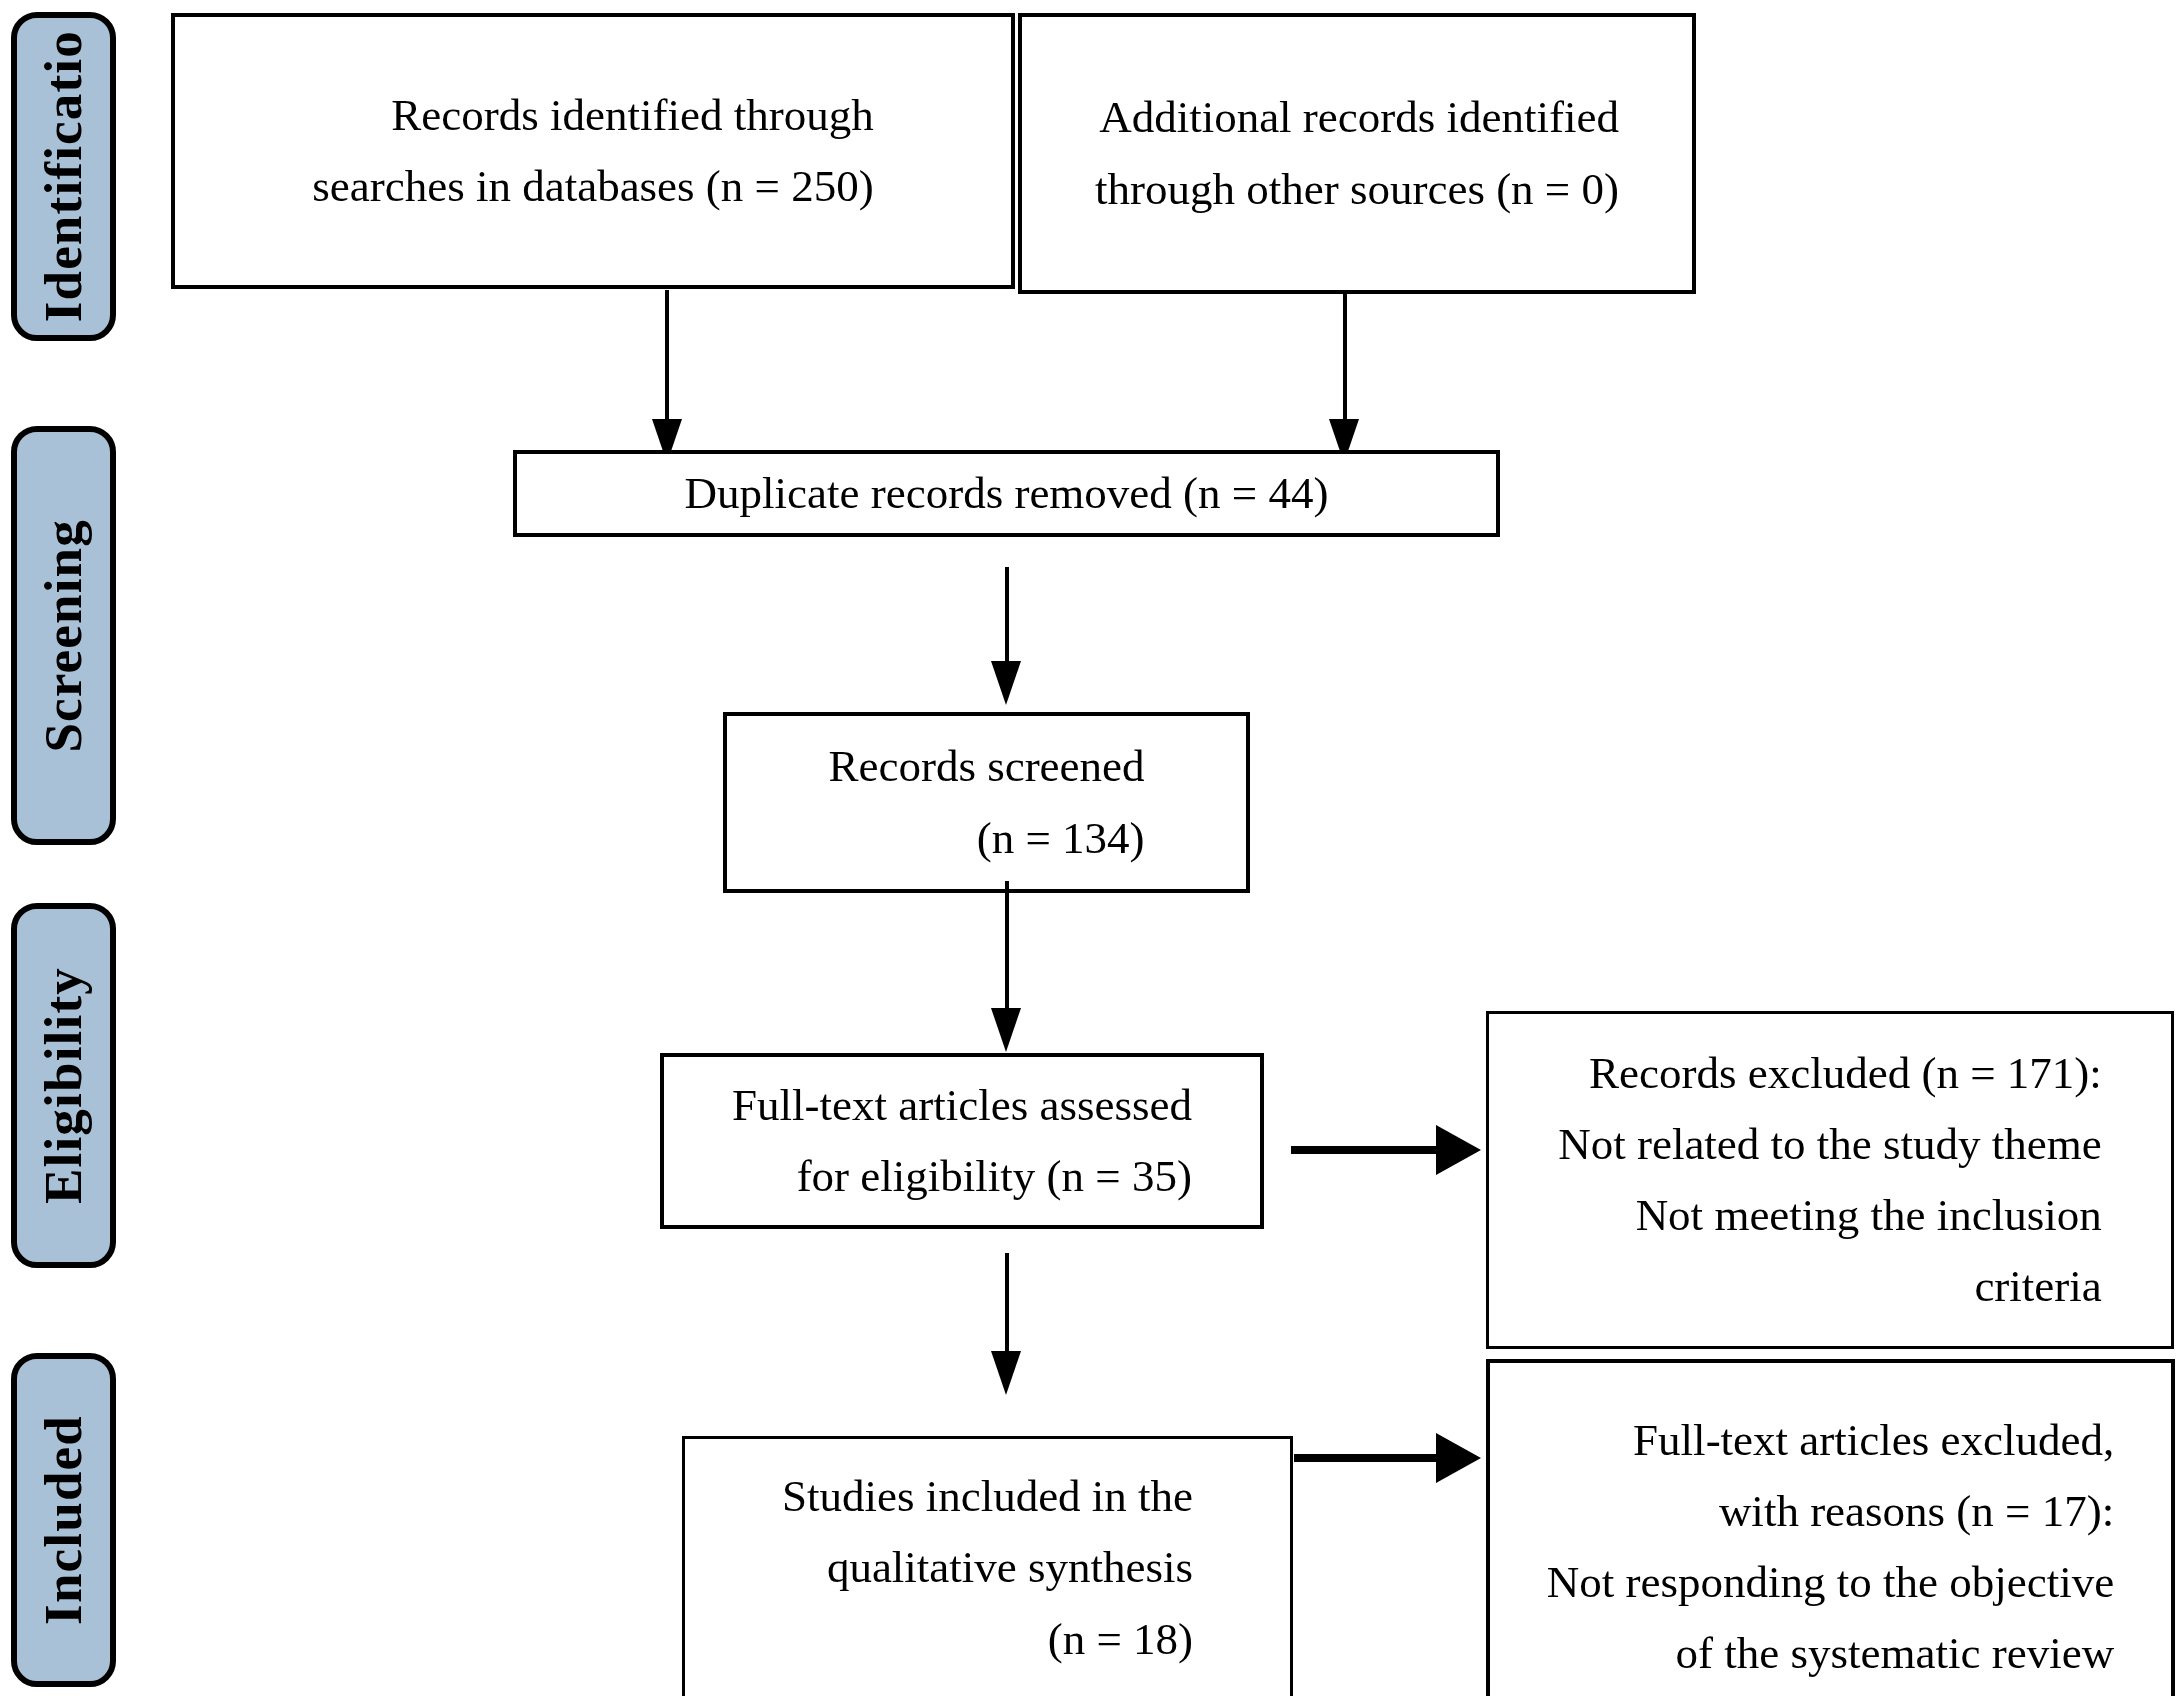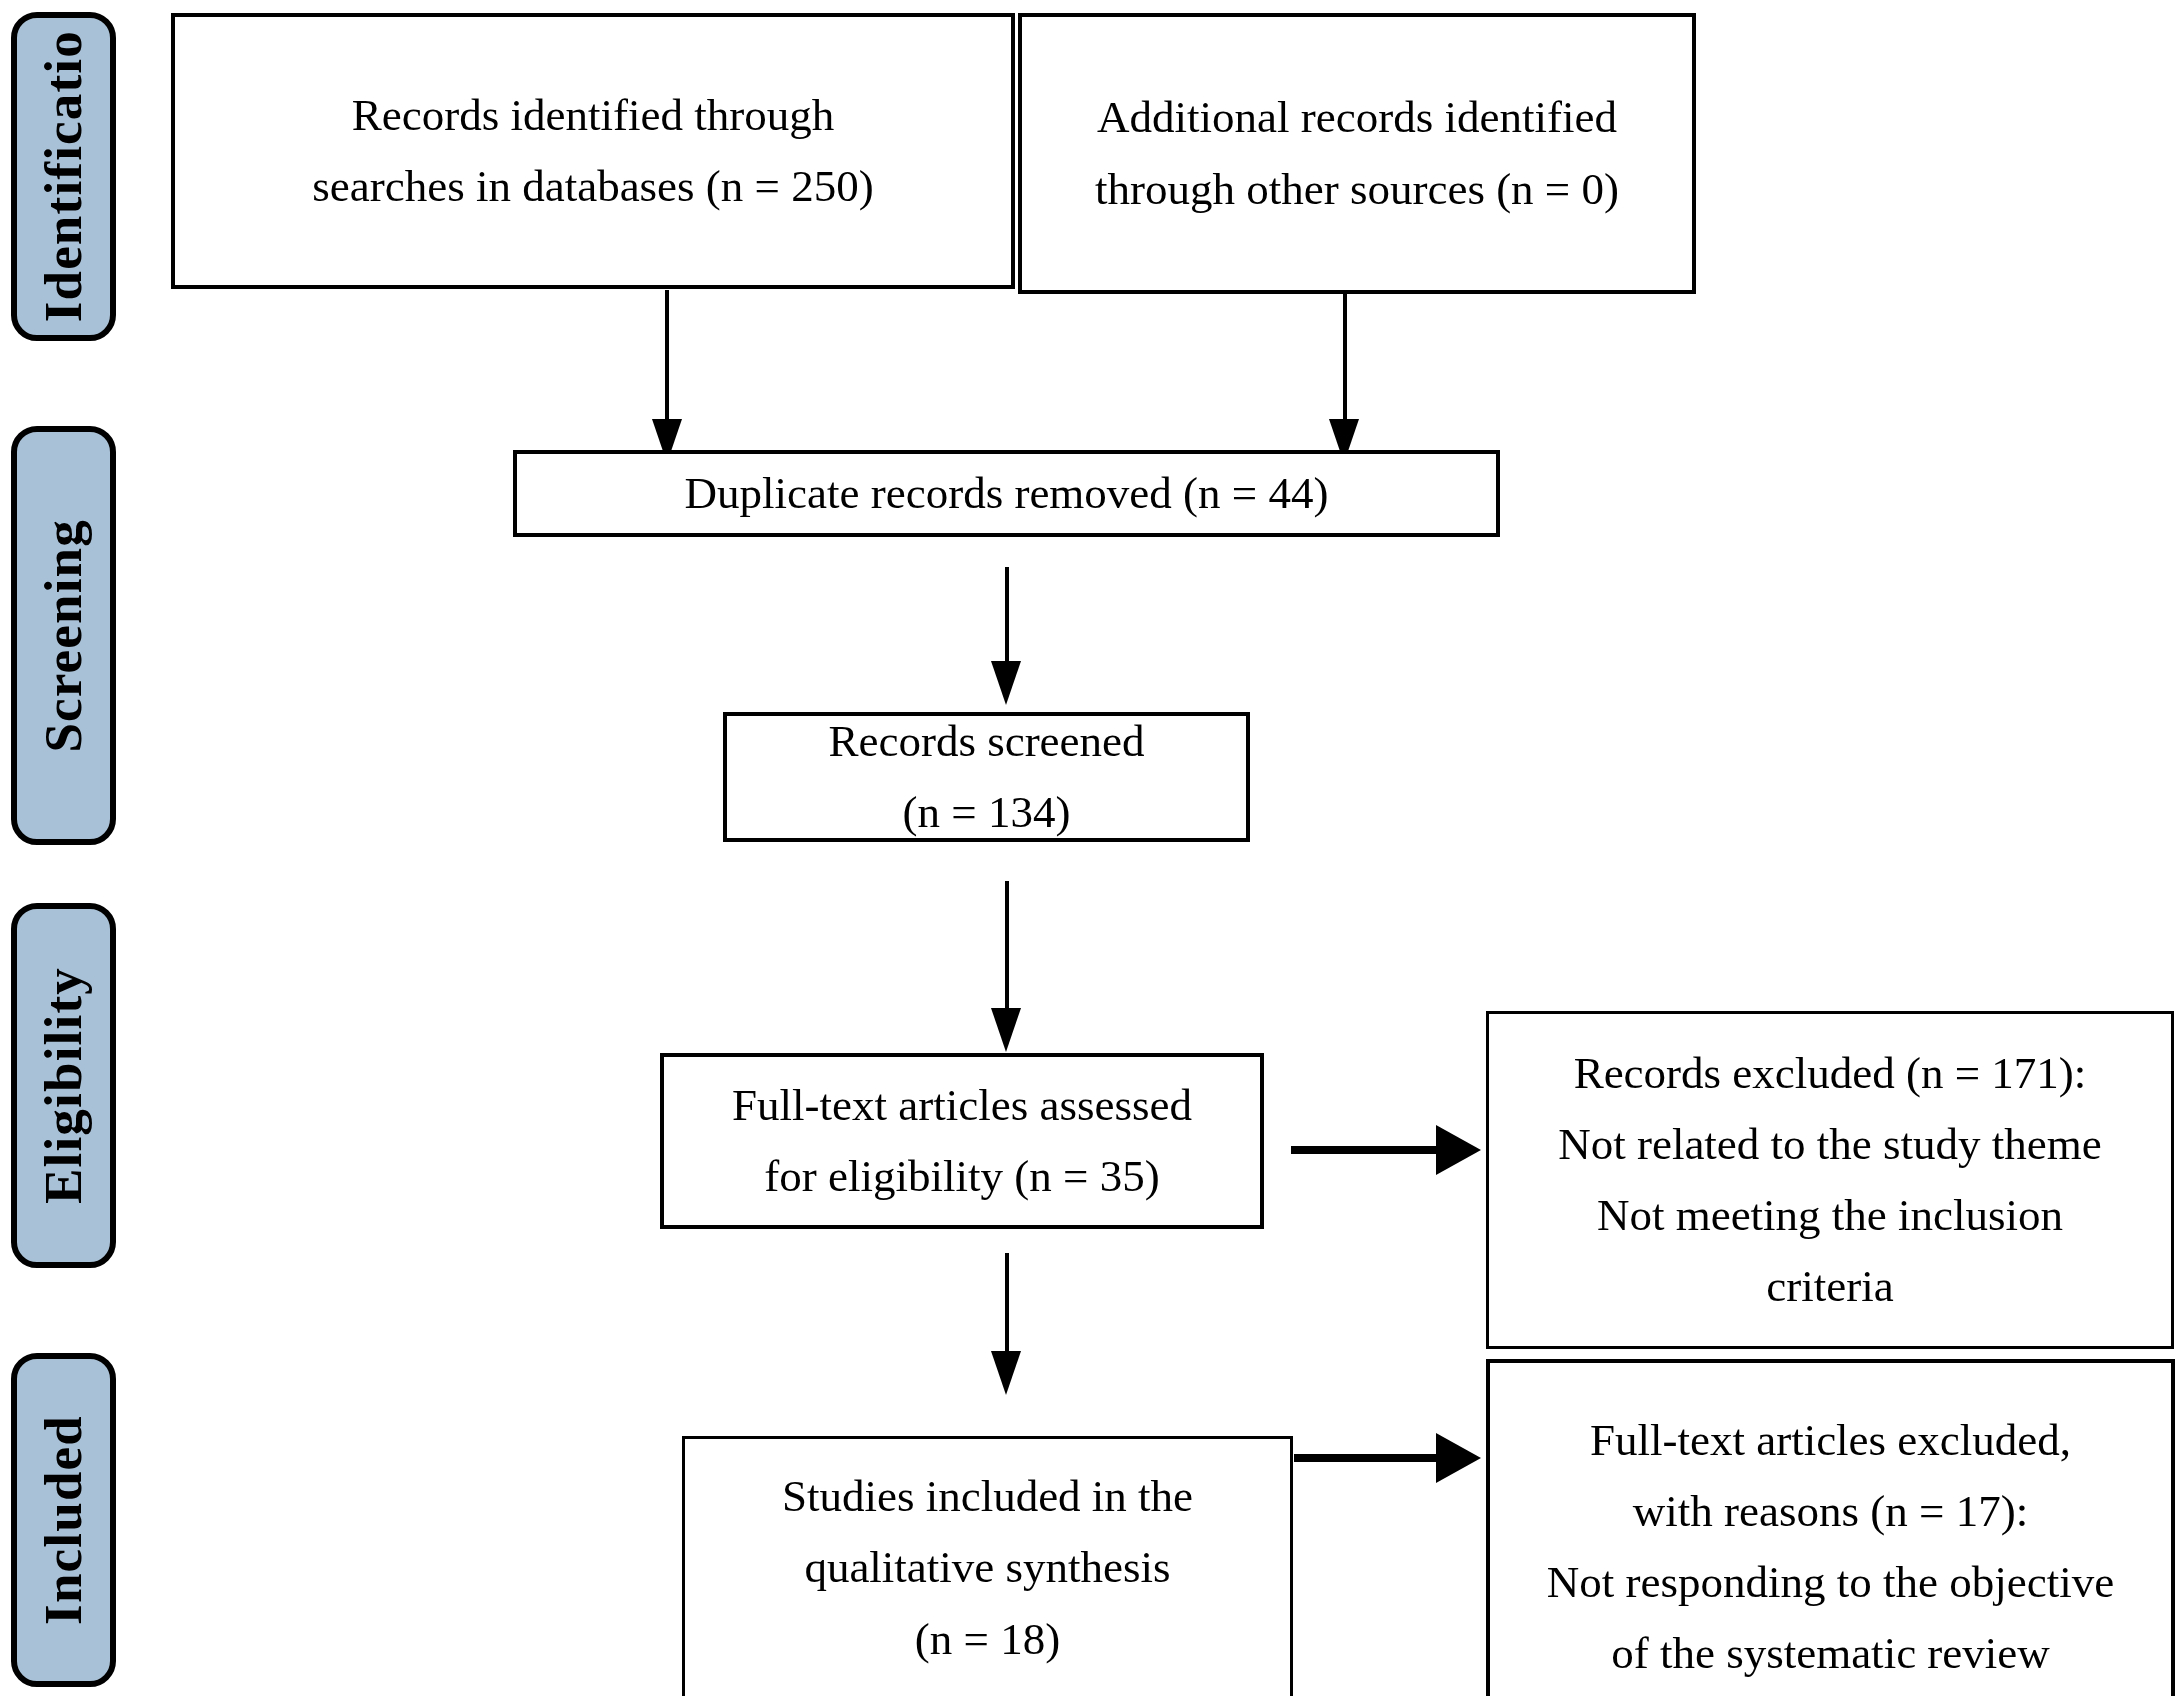--- a/index.html
+++ b/index.html
@@ -42,21 +42,21 @@
 
   
   .flow-box {
     position: absolute;
     box-sizing: border-box;
     border: 4.2px solid #000000;
     background: #ffffff;
     display: flex;
     align-items: center;
     justify-content: center;
-    text-align: center;
+    text-align: right;
     padding: 6px 17px;
   }
   .flow-box .box-text {
     font-size: 45px;
     line-height: 1.58;
     color: #000000;
   }
   .flow-box.thin { border-width: 3.6px; }
 
   
@@ -130,21 +130,21 @@
 
   <div class="flow-box" style="left:513px; top:450px; width:987px; height:87px;">
     <div class="box-text">
       <div>Duplicate records removed (n = 44)</div>
     </div>
   </div>
 
   <div class="v-line" style="left:1005px; top:567px; height:102px;"></div>
   <div class="v-head" style="left:991px; top:661px;"></div>
 
-  <div class="flow-box" style="left:723px; top:712px; width:527px; height:130px;">
+  <div class="flow-box" style="left:723px; top:712px; width:527px; height:181px;">
     <div class="box-text">
       <div>Records screened</div>
       <div>(n = 134)</div>
     </div>
   </div>
 
   <div class="v-line" style="left:1005px; top:881px; height:139px;"></div>
   <div class="v-head" style="left:991px; top:1008px;"></div>
 
   <div class="flow-box" style="left:660px; top:1053px; width:604px; height:176px;">

